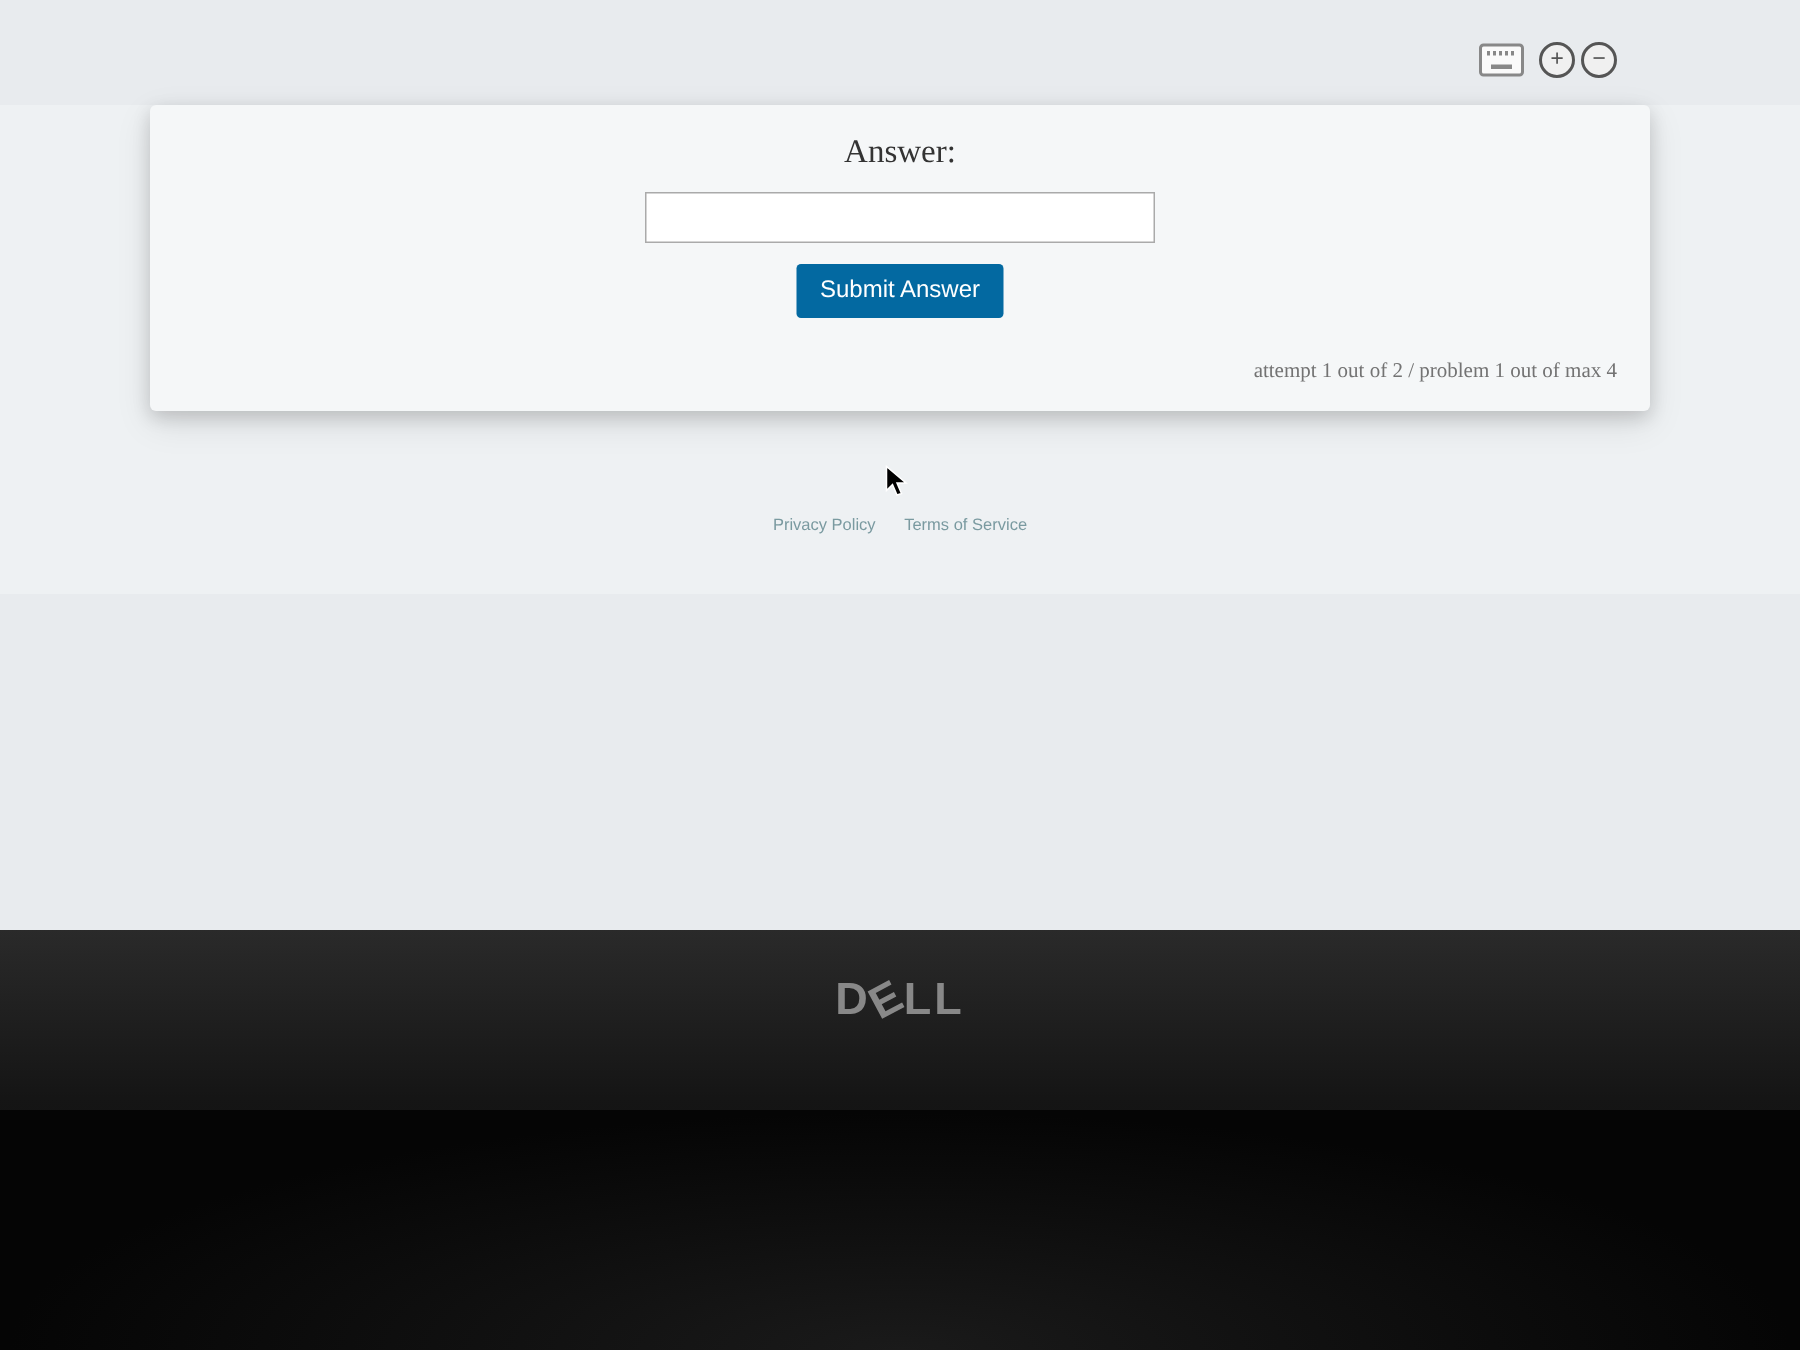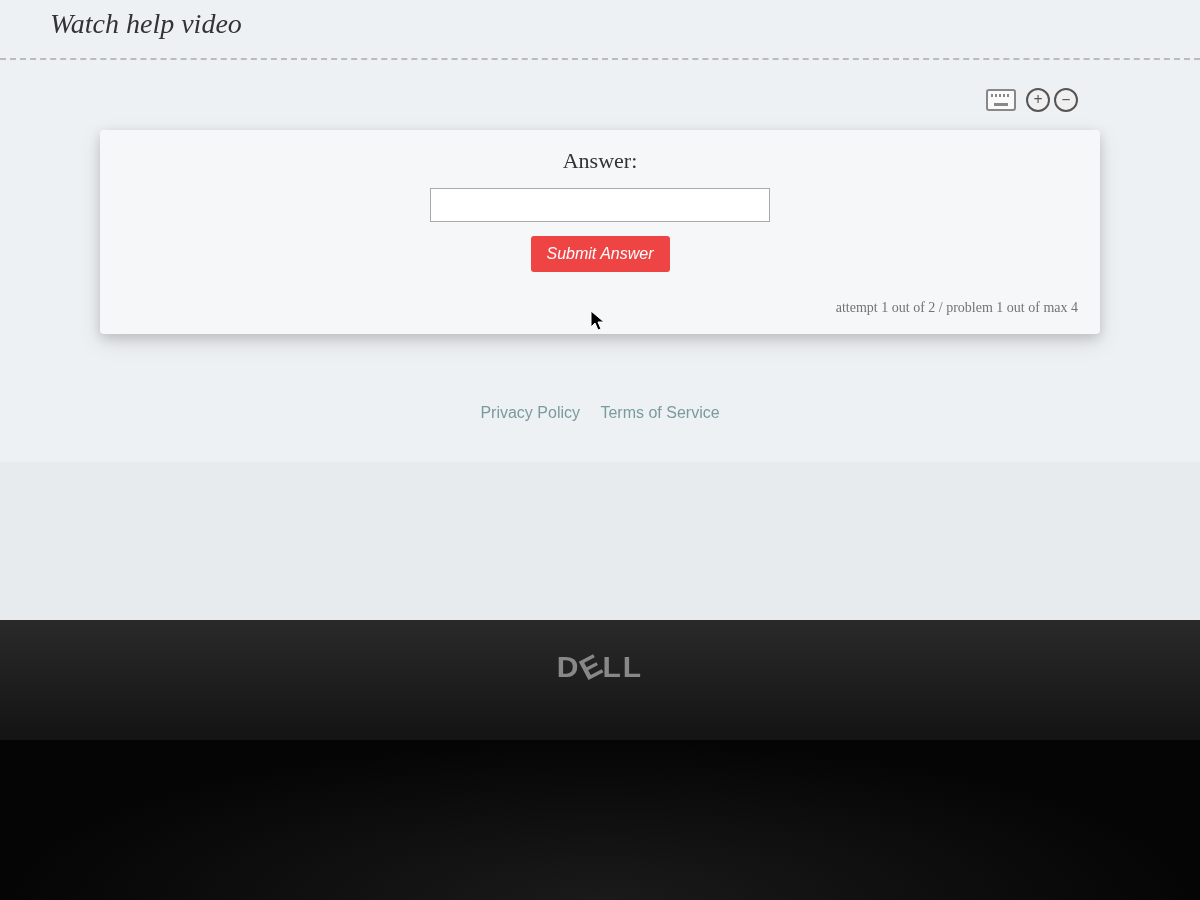--- a/index.html
+++ b/index.html
@@ -115,29 +115,28 @@
     .answer-input {
       width: 340px;
       height: 34px;
       border: 1px solid #aaa;
       background: #fff;
       font-size: 18px;
       padding: 4px 8px;
       font-family: Georgia, serif;
     }
     .submit-btn {
-      background: #ef4444;
+      background: #0369a1;
       color: #fff;
       border: none;
       padding: 9px 16px;
       font-size: 16px;
       border-radius: 3px;
       cursor: pointer;
       font-family: Arial, sans-serif;
-      font-style: italic;
     }
     .attempt-info {
       text-align: right;
       margin-top: 28px;
       font-size: 14px;
       color: #737373;
       font-family: Georgia, serif;
     }
     .cursor-arrow {
       position: absolute;
@@ -148,21 +147,21 @@
       pointer-events: none;
       z-index: 100;
     }
     .cursor-arrow svg {
       width: 16px;
       height: 22px;
     }
     .footer-links {
       text-align: center;
       margin-top: 70px;
-      font-size: 16px;
+      font-size: 11px;
       color: #8aa0a5;
       font-family: Arial, sans-serif;
     }
     .footer-links a {
       color: #7a9aa0;
       text-decoration: none;
       margin: 0 8px;
     }
     .copyright {
       text-align: center;
@@ -200,23 +199,20 @@
       left: 0;
       right: 0;
       height: 160px;
       background: radial-gradient(ellipse at 50% 100%, #1a1a1a 0%, #050505 70%);
     }
   </style>
 </head>
 <body>
 
 <div class="screen">
-  <div class="help-video">
-    <a style="color:#333;text-decoration:none;font-style:italic;">Watch help video</a>
-  </div>
 
 
   <div class="answer-card">
     <div class="toolbar-right">
       <div class="kbd-icon"></div>
       <div class="zoom-buttons">
         <div class="circle-btn">+</div>
         <div class="circle-btn">−</div>
       </div>
     </div>

